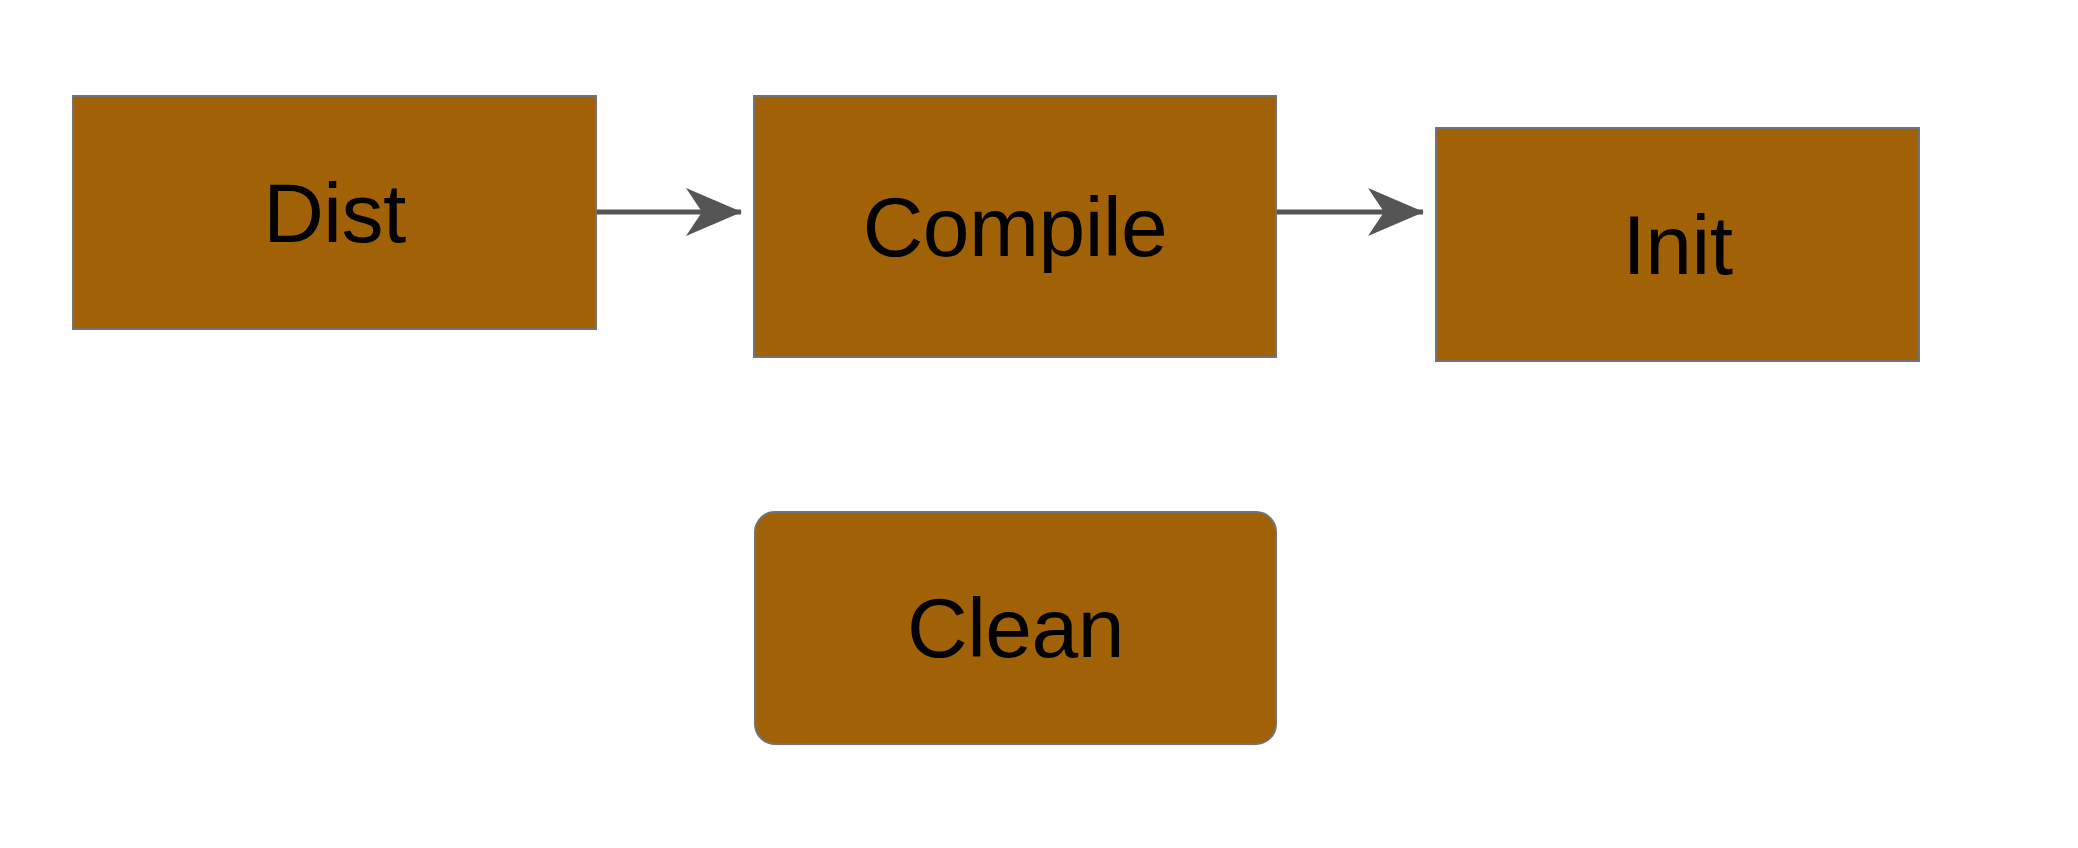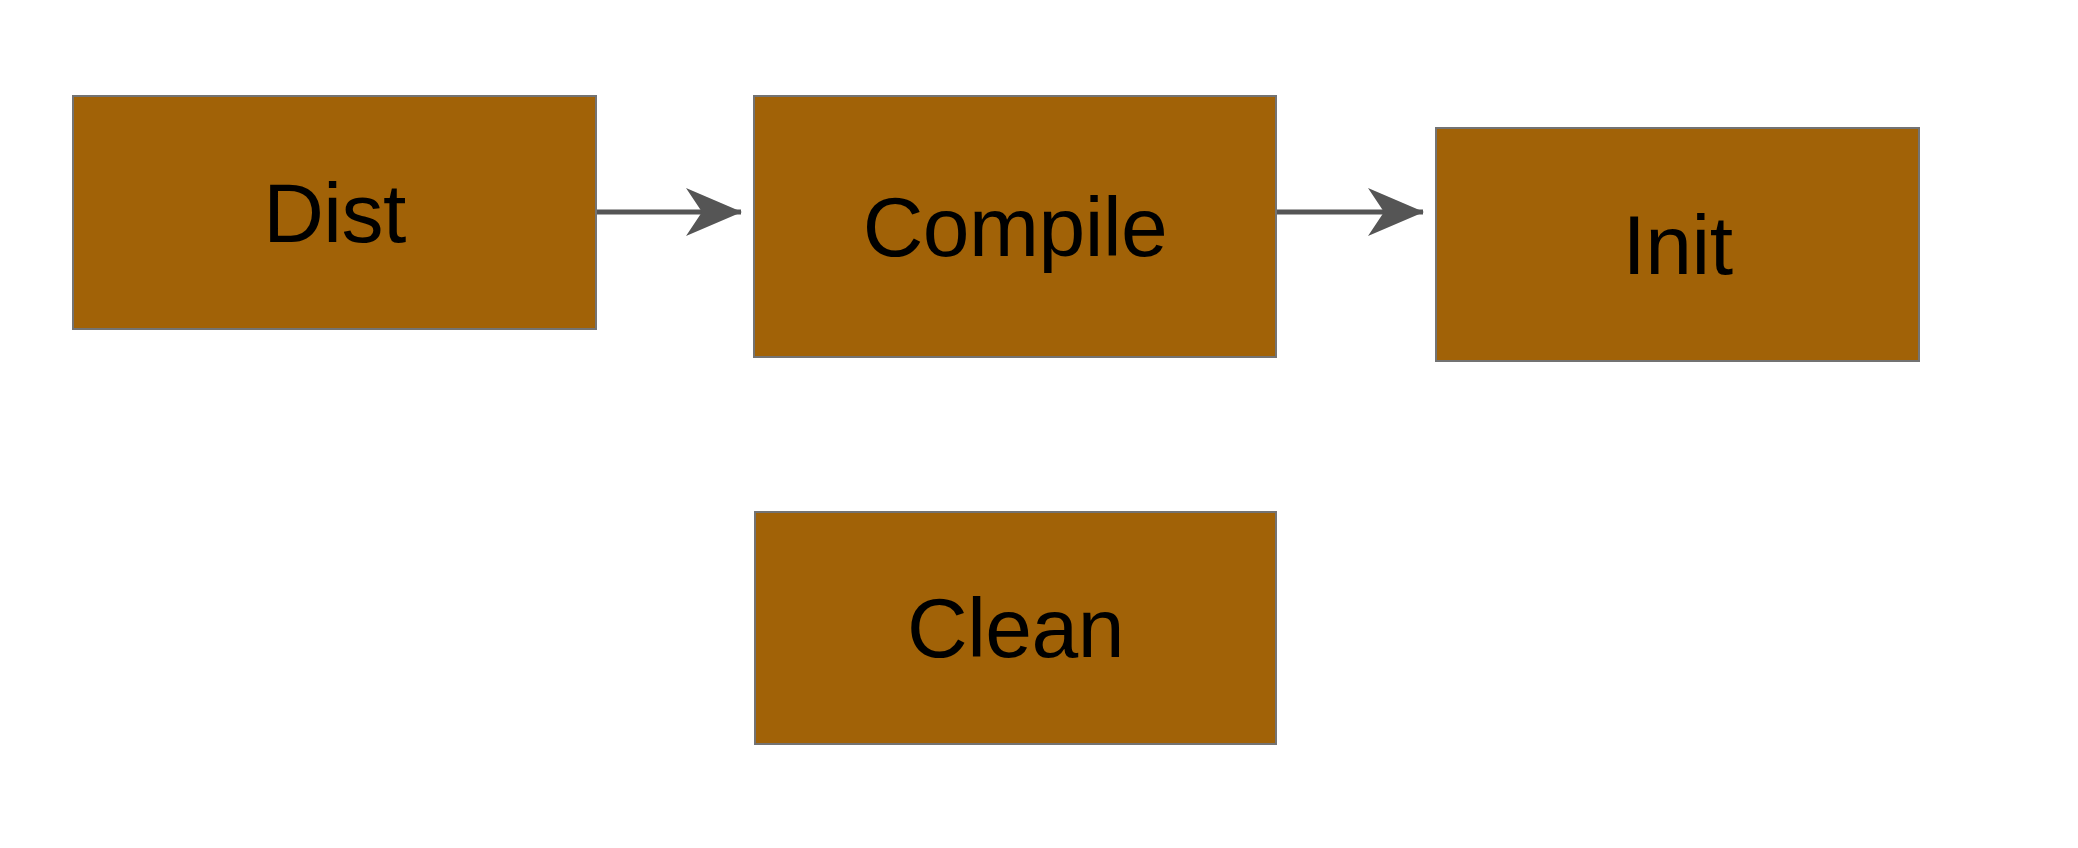--- a/index.html
+++ b/index.html
@@ -42,21 +42,21 @@
     left: 0;
     top: 0;
     width: 2078px;
     height: 848px;
     pointer-events: none;
   }
   
   #node-dist    { left: 72px;   top: 95px;  width: 525px; height: 235px; }
   #node-compile { left: 753px;  top: 95px;  width: 524px; height: 263px; }
   #node-init    { left: 1435px; top: 95px;  width: 485px; height: 235px; margin-top: 32px; }
-  #node-clean   { left: 754px;  top: 511px; width: 523px; height: 234px; }
+  #node-clean   { left: 754px;  top: 511px; width: 523px; height: 234px; border-radius: 21px; }
 </style>
 </head>
 <body>
 
 <div id="canvas">
 
   <svg class="edge-layer" width="2078" height="848" viewBox="0 0 2078 848" xmlns="http://www.w3.org/2000/svg">
     <defs>
       <marker id="arrowhead-barbed" markerWidth="12" markerHeight="10" refX="11.4" refY="5" orient="auto" markerUnits="strokeWidth">
         <path d="M 0.4 0.2 L 11.6 5 L 0.4 9.8 L 3.6 5 Z" fill="#555555"></path>

